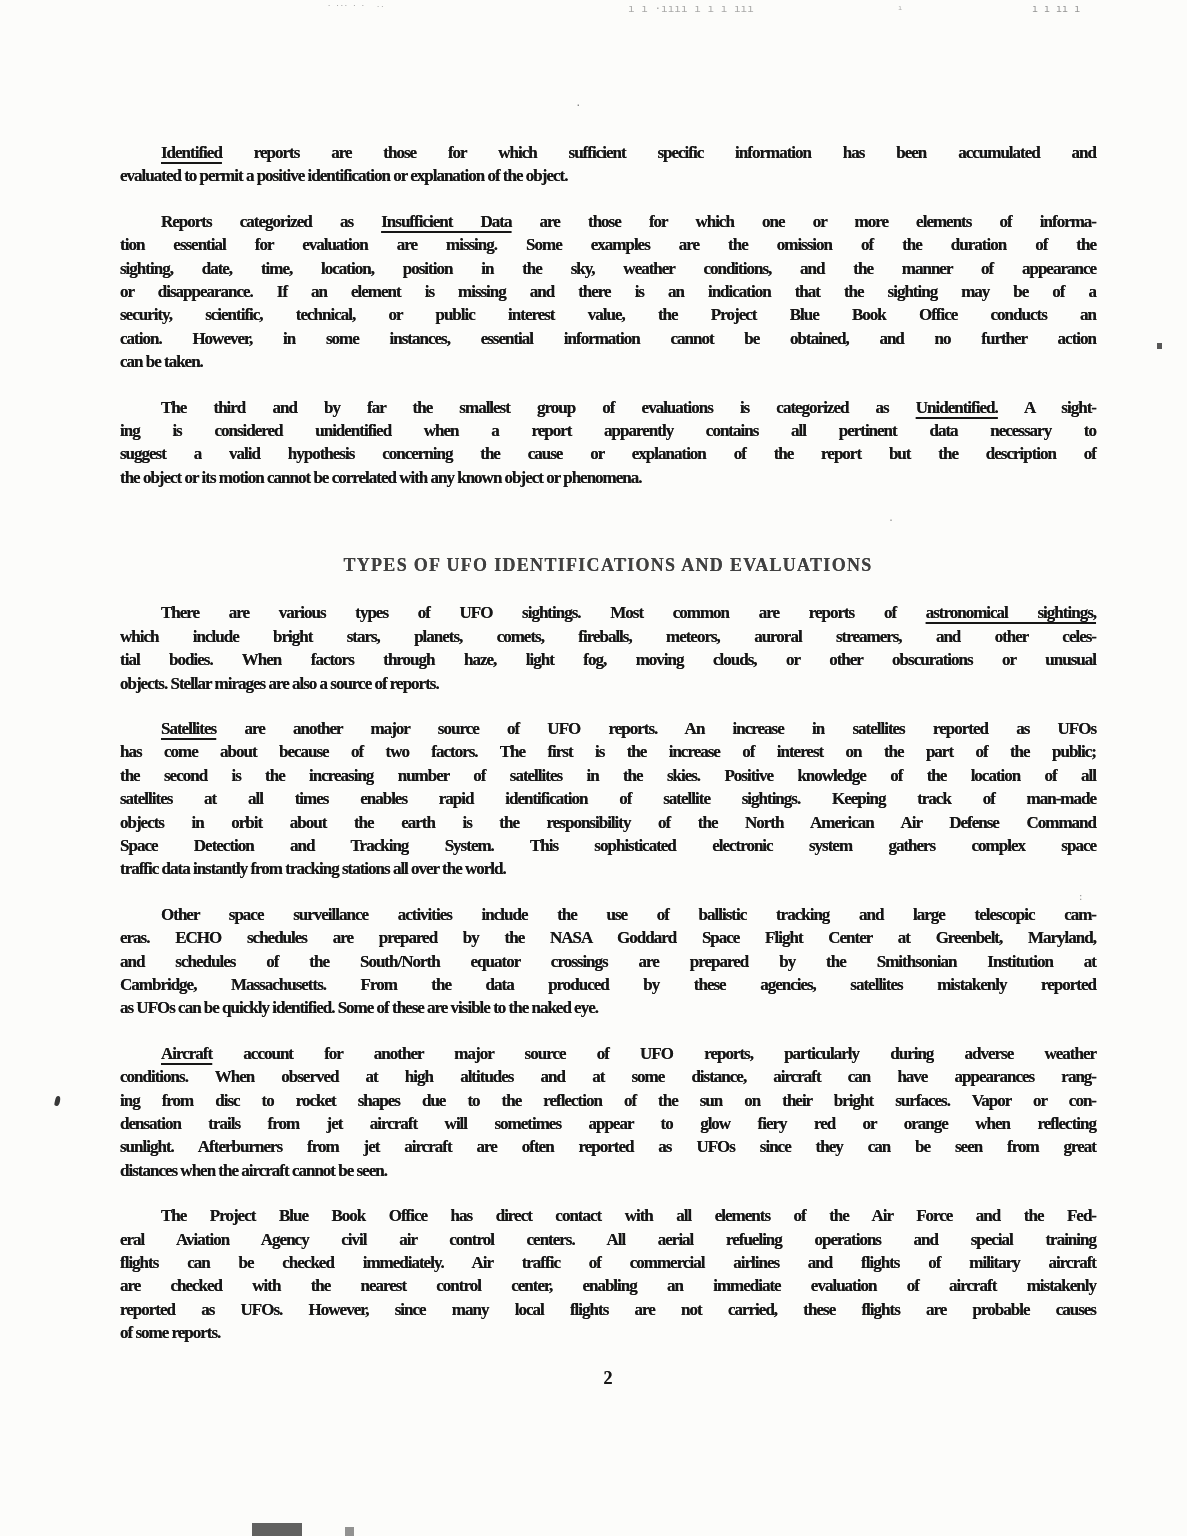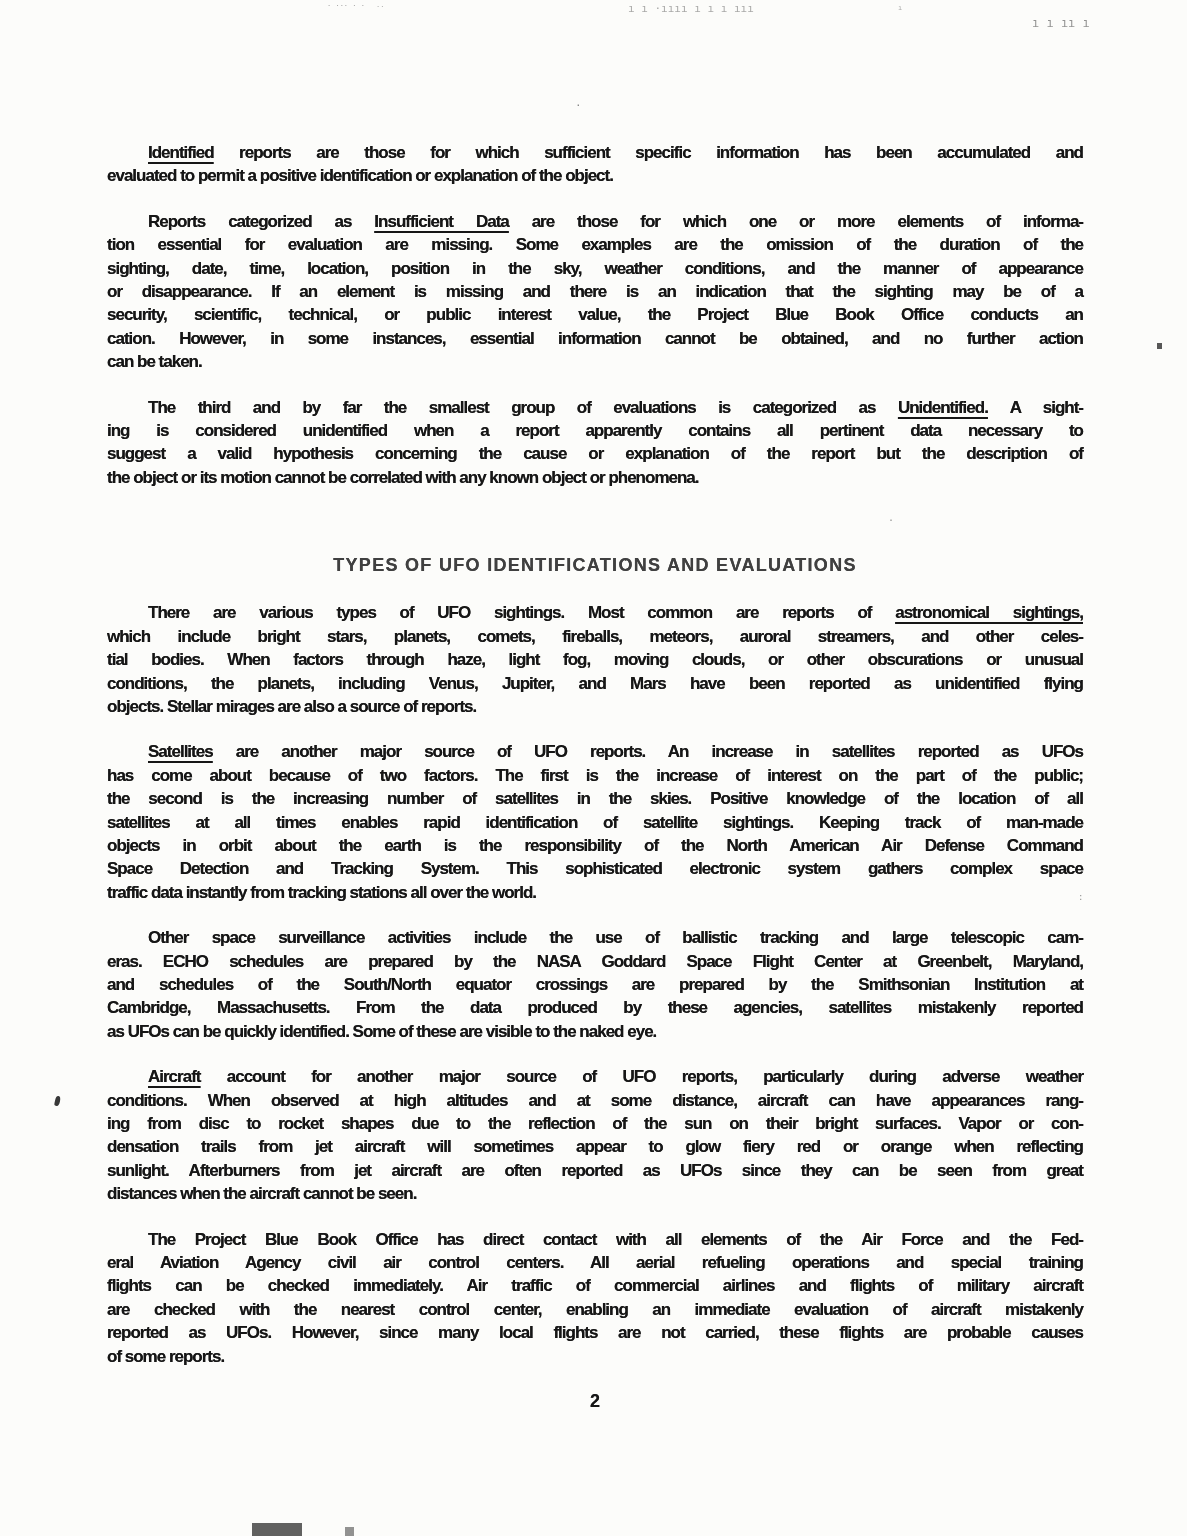--- a/index.html
+++ b/index.html
@@ -15,24 +15,24 @@
     position: relative;
   }
   .page {
     position: relative;
     width: 1187px;
     height: 1536px;
     background: #fcfcfa;
   }
   .textblock {
     position: absolute;
-    left: 107px;
+    left: 120px;
     top: 141px;
     width: 976px;
-    font-family: Liberation Sans, sans-serif;
+    font-family: Liberation Serif, serif;
     font-size: 17px;
     font-weight: 700;
     letter-spacing: -1px;
     line-height: 23.4px;
     color: #161616;
     text-shadow: 0 0 0.6px rgba(22,22,22,0.75);
   }
   .paragraph {
     margin: 0 0 22px 0;
   }
@@ -86,21 +86,21 @@
 </style>
 </head>
 <body>
 
 <div class="page">
   <div id="artifacts">
       <div class="artifact" style="left: 327px; top: 3px; opacity: 0.45; font-size: 7px;">· ··· ·  ·</div>
       <div class="artifact" style="left: 376px; top: 4px; opacity: 0.4; font-size: 7px;">··</div>
       <div class="artifact" style="left: 628px; top: 3px; opacity: 0.4; font-size: 11px;">ı ı  ·ıııı ı ı    ı   ııı</div>
       <div class="artifact" style="left: 898px; top: 5px; opacity: 0.4; font-size: 7px;">ı</div>
-      <div class="artifact" style="left: 1032px; top: 17px; opacity: 0.5; font-size: 12px;">ı ı ıı ı</div>
+      <div class="artifact" style="left: 1032px; top: 4px; opacity: 0.5; font-size: 10px;">ı ı ıı ı</div>
       <div class="artifact" style="left: 575px; top: 100px; opacity: 0.55; font-size: 11px;">·</div>
       <div class="artifact" style="left: 622px; top: 554px; opacity: 0.7; font-size: 12px;">·</div>
       <div class="artifact" style="left: 888px; top: 516px; opacity: 0.5; font-size: 10px;">·</div>
       <div class="artifact block" style="left: 1157px; top: 343px; opacity: 0.85; width: 5px; height: 6px;"></div>
       <div class="artifact" style="left: 1078px; top: 893px; opacity: 0.5; font-size: 9px;">:</div>
       <div class="artifact ink" style="left: 55px; top: 1096px; opacity: 0.9; width: 5px; height: 10px;"></div>
       <div class="artifact block" style="left: 252px; top: 1523px; opacity: 0.8; width: 50px; height: 13px;"></div>
       <div class="artifact block" style="left: 345px; top: 1527px; opacity: 0.55; width: 9px; height: 9px;"></div>
     </div>
   <div class="textblock">
@@ -124,21 +124,20 @@
           <div class="line"><span>suggest a valid hypothesis concerning the cause or explanation of the report but the description of</span></div>
           <div class="line last"><span>the object or its motion cannot be correlated with any known object or phenomena.</span></div>
         </div>
       </div>
     <div class="heading">TYPES OF UFO IDENTIFICATIONS AND EVALUATIONS</div>
     <div id="section">
         <div class="paragraph">
           <div class="line first"><span>There are various types of UFO sightings. Most common are reports of </span><span class="u">astronomical sightings,</span></div>
           <div class="line"><span>which include bright stars, planets, comets, fireballs, meteors, auroral streamers, and other celes-</span></div>
           <div class="line"><span>tial bodies. When factors through haze, light fog, moving clouds, or other obscurations or unusual</span></div>
-          <div class="line"><span>conditions, the planets, including Venus, Jupiter, and Mars have been reported as unidentified flying</span></div>
           <div class="line last"><span>objects. Stellar mirages are also a source of reports.</span></div>
         </div>
         <div class="paragraph">
           <div class="line first"><span class="u">Satellites</span><span> are another major source of UFO reports. An increase in satellites reported as UFOs</span></div>
           <div class="line"><span>has come about because of two factors. The first is the increase of interest on the part of the public;</span></div>
           <div class="line"><span>the second is the increasing number of satellites in the skies. Positive knowledge of the location of all</span></div>
           <div class="line"><span>satellites at all times enables rapid identification of satellite sightings. Keeping track of man-made</span></div>
           <div class="line"><span>objects in orbit about the earth is the responsibility of the North American Air Defense Command</span></div>
           <div class="line"><span>Space Detection and Tracking System. This sophisticated electronic system gathers complex space</span></div>
           <div class="line last"><span>traffic data instantly from tracking stations all over the world.</span></div>

